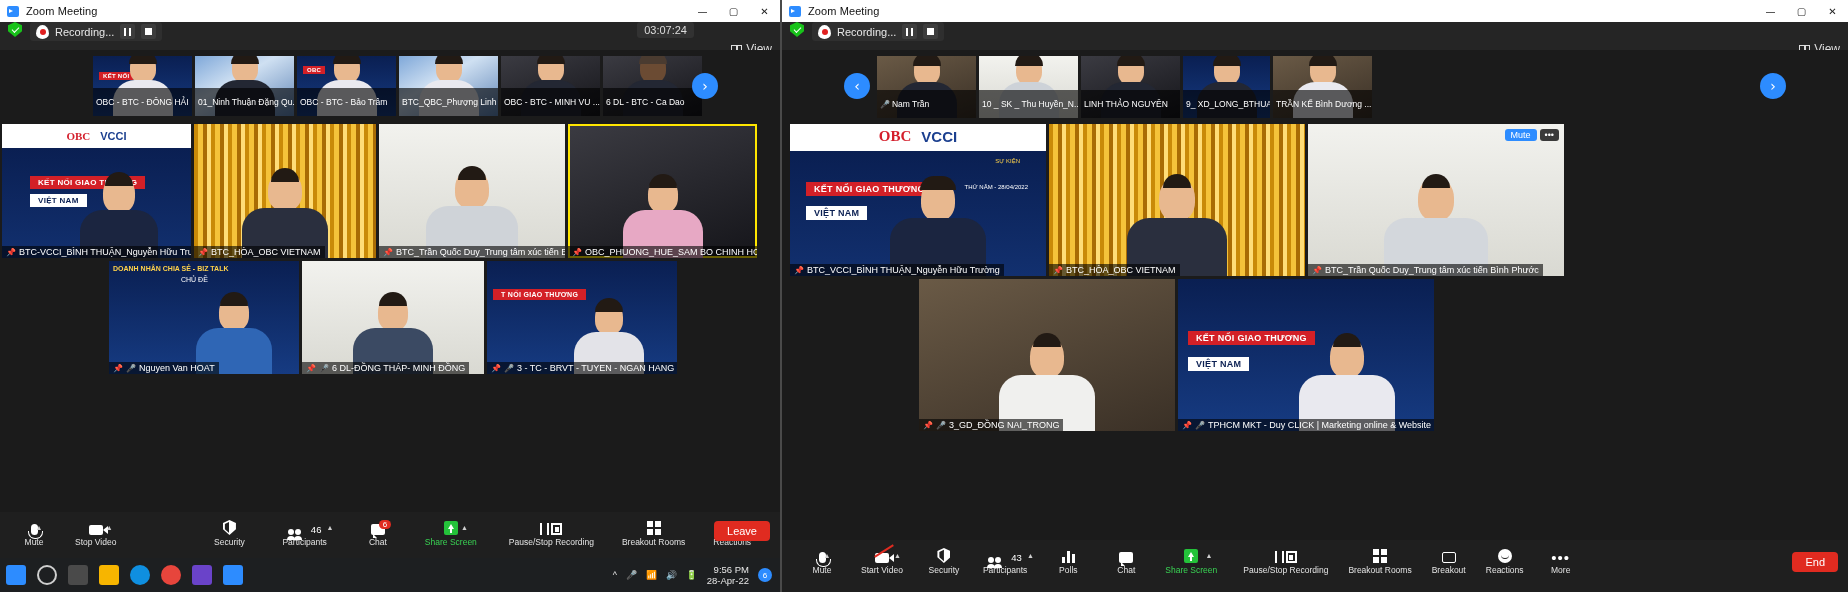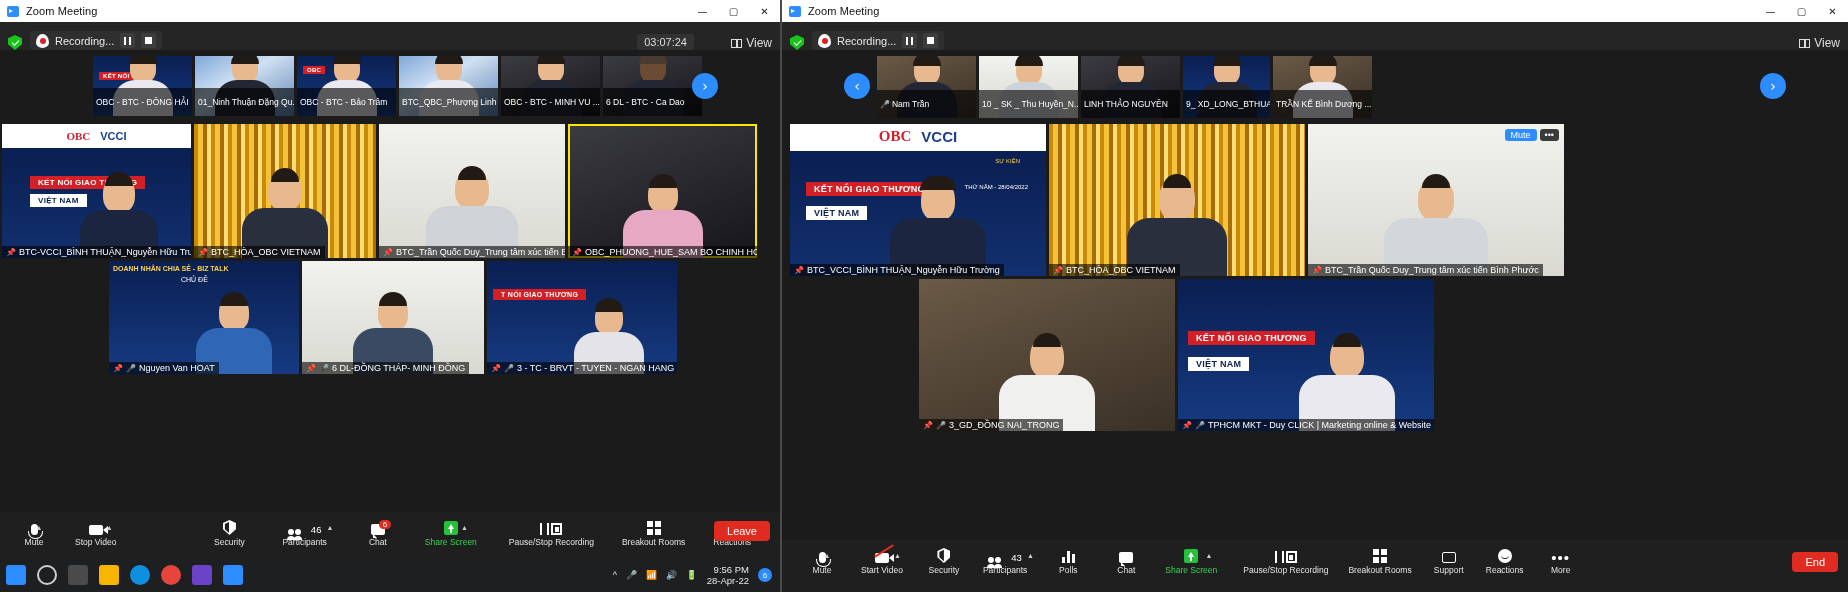--- a/index.html
+++ b/index.html
@@ -30,21 +30,21 @@
   }
   .tb-title { font-size: 11px; color: #111; letter-spacing: .1px; }
   .tb-btns { position: absolute; right: 0; top: 0; height: 22px; display: flex; }
   .tb-btn {
     width: 31px; height: 22px; display: flex; align-items: center; justify-content: center;
     font-size: 10px; color: #222; font-family: "DejaVu Sans", sans-serif;
   }
 
   
   .recbar {
-    height: 28px; background: #252525; display: flex; align-items: flex-end;
+    height: 28px; background: #252525; display: flex; align-items: flex-start;
     padding: 0 8px; gap: 8px; position: relative;
   }
   .shield {
     width: 14px; height: 15px; background: #18c31a;
     clip-path: polygon(50% 0, 100% 22%, 100% 62%, 50% 100%, 0 62%, 0 22%);
     position: relative; flex: none;
   }
   .shield:after {
     content: ""; position: absolute; left: 3.5px; top: 5px; width: 6px; height: 3px;
     border-left: 1.6px solid #fff; border-bottom: 1.6px solid #fff;
@@ -756,21 +756,21 @@
             <b></b>
           </span>
         </div>
       <div class="lb">Breakout Rooms</div>
     </div>
     <div style="width:12px"></div>
     <div class="tool">
       <div class="ic">
           <span class="i-support"></span>
         </div>
-      <div class="lb">Support</div>
+      <div class="lb">Breakout</div>
     </div>
     <div style="width:12px"></div>
     <div class="tool">
       <div class="ic">
           <span class="i-smiley"></span>
         </div>
       <div class="lb">Reactions</div>
     </div>
     <div style="width:12px"></div>
     <div class="tool">

